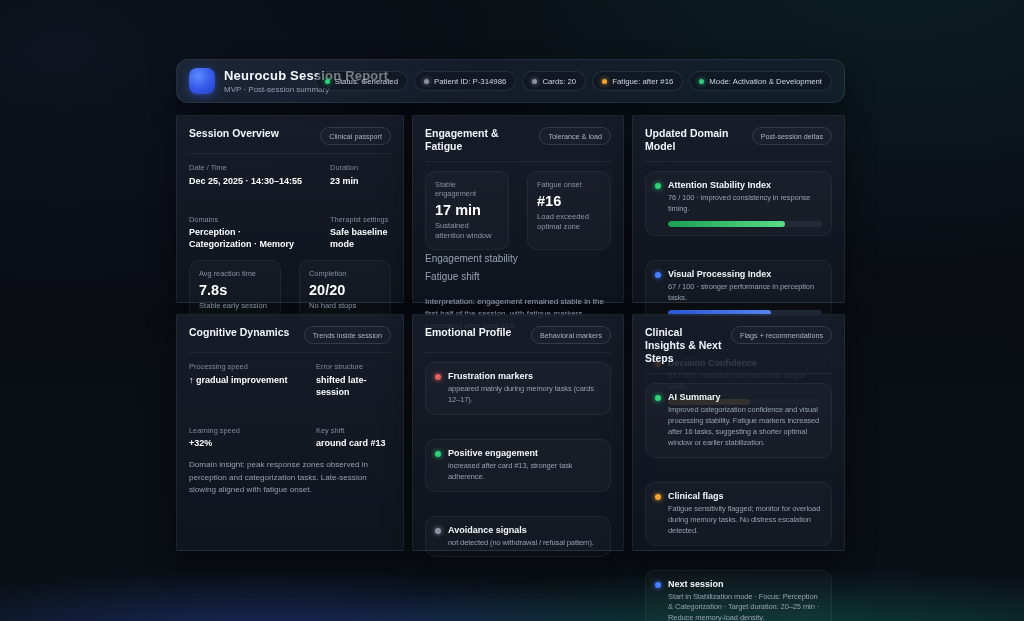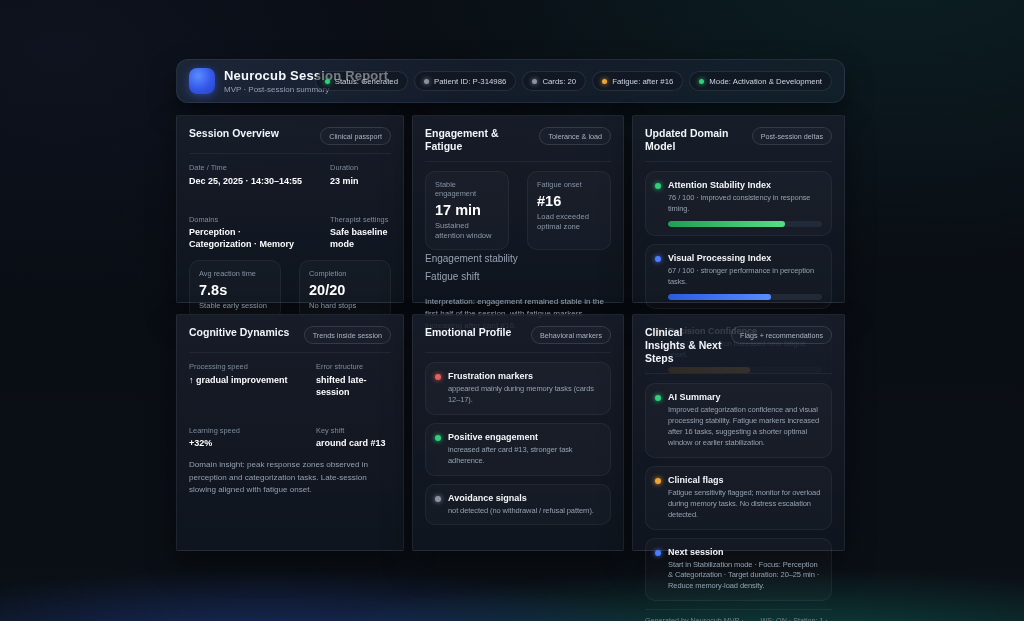--- a/index.html
+++ b/index.html
@@ -67,21 +67,21 @@
   .s-note{font-size:7.6px;color:#8b98a9;line-height:1.3;}
 
   
   .bar-label{font-size:10px;color:#97a3b3;margin:3px 0 4px;}
   .track{height:7px;border-radius:999px;background:#222a38;overflow:hidden;}
   .track.thin{height:6px;}
   .fill{height:100%;border-radius:999px;}
   .interp{font-size:8.1px;color:#94a0b0;line-height:1.5;margin-top:10px;}
 
   
-  .item{border-radius:10px;padding:8px 9px;margin-bottom:8px;
+  .item{border-radius:10px;padding:8px 9px;margin-bottom:24px;
     background:rgba(255,255,255,0.025);border:1px solid rgba(255,255,255,0.055);
     display:flex;gap:7px;align-items:flex-start;}
   .item:last-of-type{margin-bottom:13px;}
   .item .dot{margin-top:3px;width:6px;height:6px;}
   .i-body{flex:1;min-width:0;}
   .i-title{font-size:9px;font-weight:bold;color:#f4f6f9;}
   .i-desc{font-size:7.5px;color:#93a0b0;line-height:1.45;margin-top:3px;letter-spacing:-0.1px;}
   .i-track{margin-top:6px;}
 
   .insight{font-size:8.1px;color:#94a0b0;line-height:1.5;margin-top:10px;}

